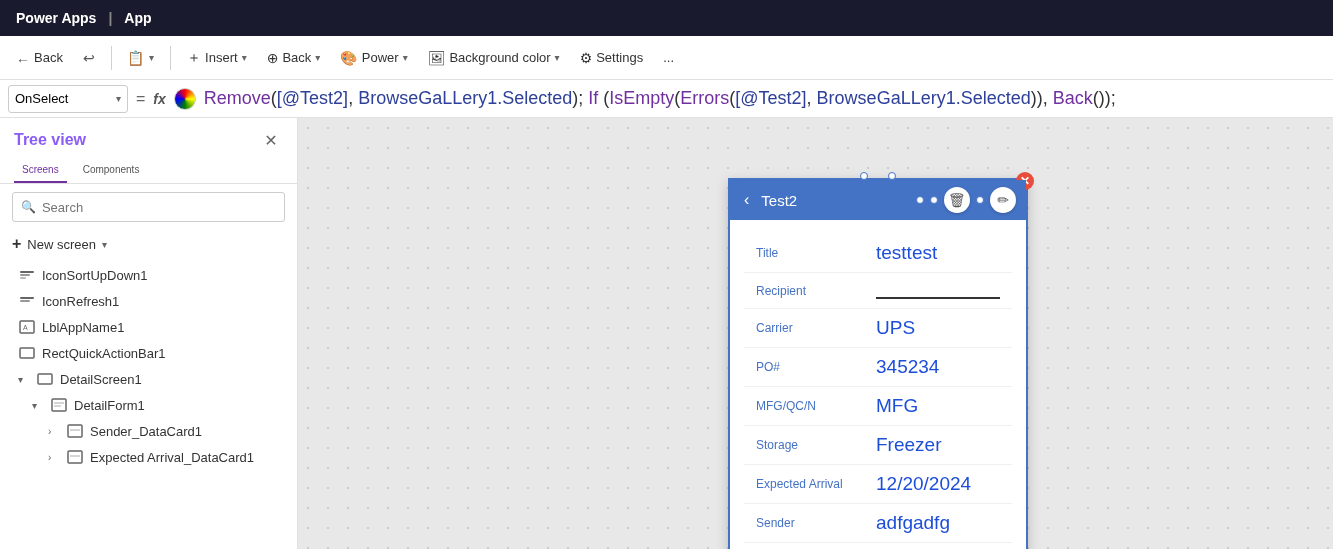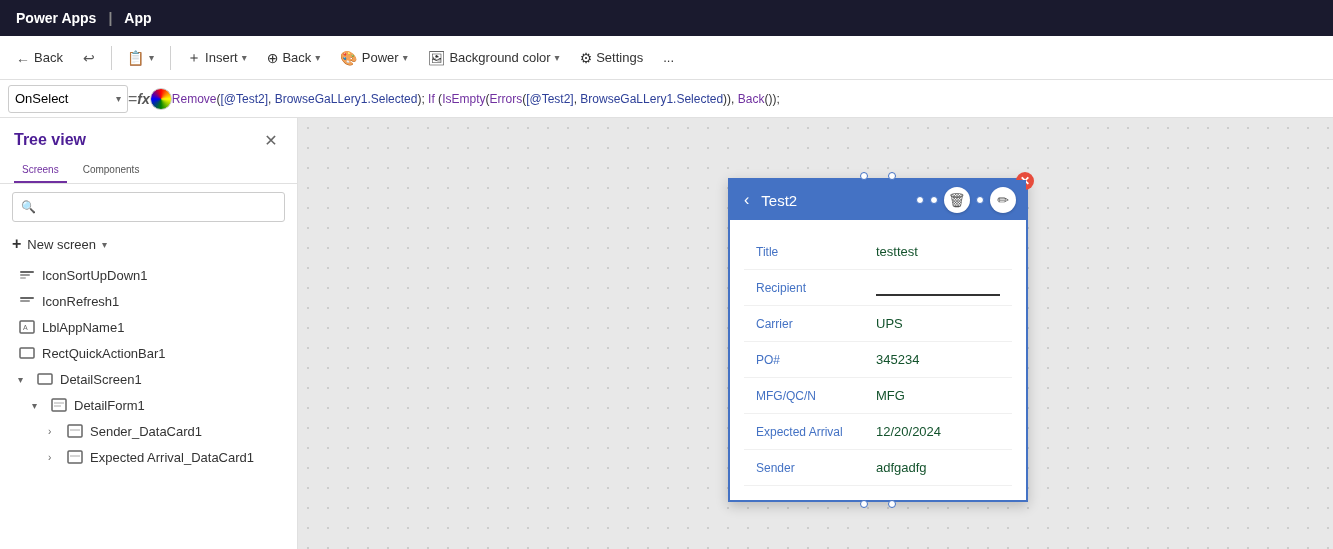--- a/index.html
+++ b/index.html
@@ -54,20 +54,21 @@
     .chevron { font-size: 10px; color: #666; }
 
     
     .formula-bar {
       background: white;
       height: 38px;
       display: flex;
       align-items: center;
       padding: 0 8px;
       border-bottom: 1px solid #e0e0e0;
+      gap: 8px;
     }
     .formula-property-select {
       width: 120px;
       height: 28px;
       border: 1px solid #ccc;
       border-radius: 3px;
       padding: 0 6px;
       font-size: 13px;
       display: flex;
       align-items: center;
@@ -87,21 +88,21 @@
     .color-circle {
       width: 22px;
       height: 22px;
       border-radius: 50%;
       background: conic-gradient(red, yellow, green, blue, red);
       border: 1px solid #ccc;
       cursor: pointer;
     }
     .formula-text {
       flex: 1;
-      font-size: 12px;
+      font-size: 18px;
       color: #333;
       white-space: nowrap;
       overflow: hidden;
     }
 
     
     .main-layout {
       display: flex;
       height: calc(549px - 36px - 44px - 38px);
     }
@@ -117,21 +118,21 @@
     }
     .tree-view-header {
       display: flex;
       align-items: center;
       justify-content: space-between;
       padding: 10px 14px 6px;
     }
     .tree-view-title {
       font-size: 16px;
       font-weight: 600;
-      color: #4c1d95;
+      color: #8b5cf6;
     }
     .close-btn {
       background: none;
       border: none;
       cursor: pointer;
       font-size: 16px;
       color: #666;
       display: flex;
       align-items: center;
       justify-content: center;
@@ -346,22 +347,22 @@
       min-height: 36px;
     }
     .detail-label {
       width: 120px;
       font-size: 12px;
       color: #4472c4;
       font-weight: 500;
     }
     .detail-value {
       flex: 1;
-      font-size: 13px;
-      color: #14532d;
+      font-size: 19px;
+      color: #1d4ed8;
     }
     .detail-value.underline {
       border-bottom: 2px solid #333;
       padding-bottom: 2px;
     }
   </style>
 </head>
 <body>
 
 <div class="title-bar">
@@ -438,20 +439,21 @@
       <div class="tab active">
         <span>Screens</span>
       </div>
       <div class="tab">
         <span>Components</span>
       </div>
     </div>
 
     <div class="search-box">
       <span class="search-icon">🔍</span>
+      <input class="search-input" type="text" placeholder="Search" style="">
     </div>
 
     <button class="new-screen-btn">
       <span style="font-size:16px; font-weight:bold;">+</span>
       <span>New screen</span>
       <span class="chevron">▾</span>
     </button>
 
     <div class="tree-items">
 
@@ -590,20 +592,24 @@
         <div class="detail-row">
           <span class="detail-label">PO#</span>
           <span class="detail-value">345234</span>
         </div>
 
         <div class="detail-row">
           <span class="detail-label">MFG/QC/N</span>
           <span class="detail-value">MFG</span>
         </div>
 
+        <div class="detail-row">
+          <span class="detail-label">Storage</span>
+          <span class="detail-value">Freezer</span>
+        </div>
 
         <div class="detail-row">
           <span class="detail-label">Expected Arrival</span>
           <span class="detail-value">12/20/2024</span>
         </div>
 
         <div class="detail-row">
           <span class="detail-label">Sender</span>
           <span class="detail-value">adfgadfg</span>
         </div>

